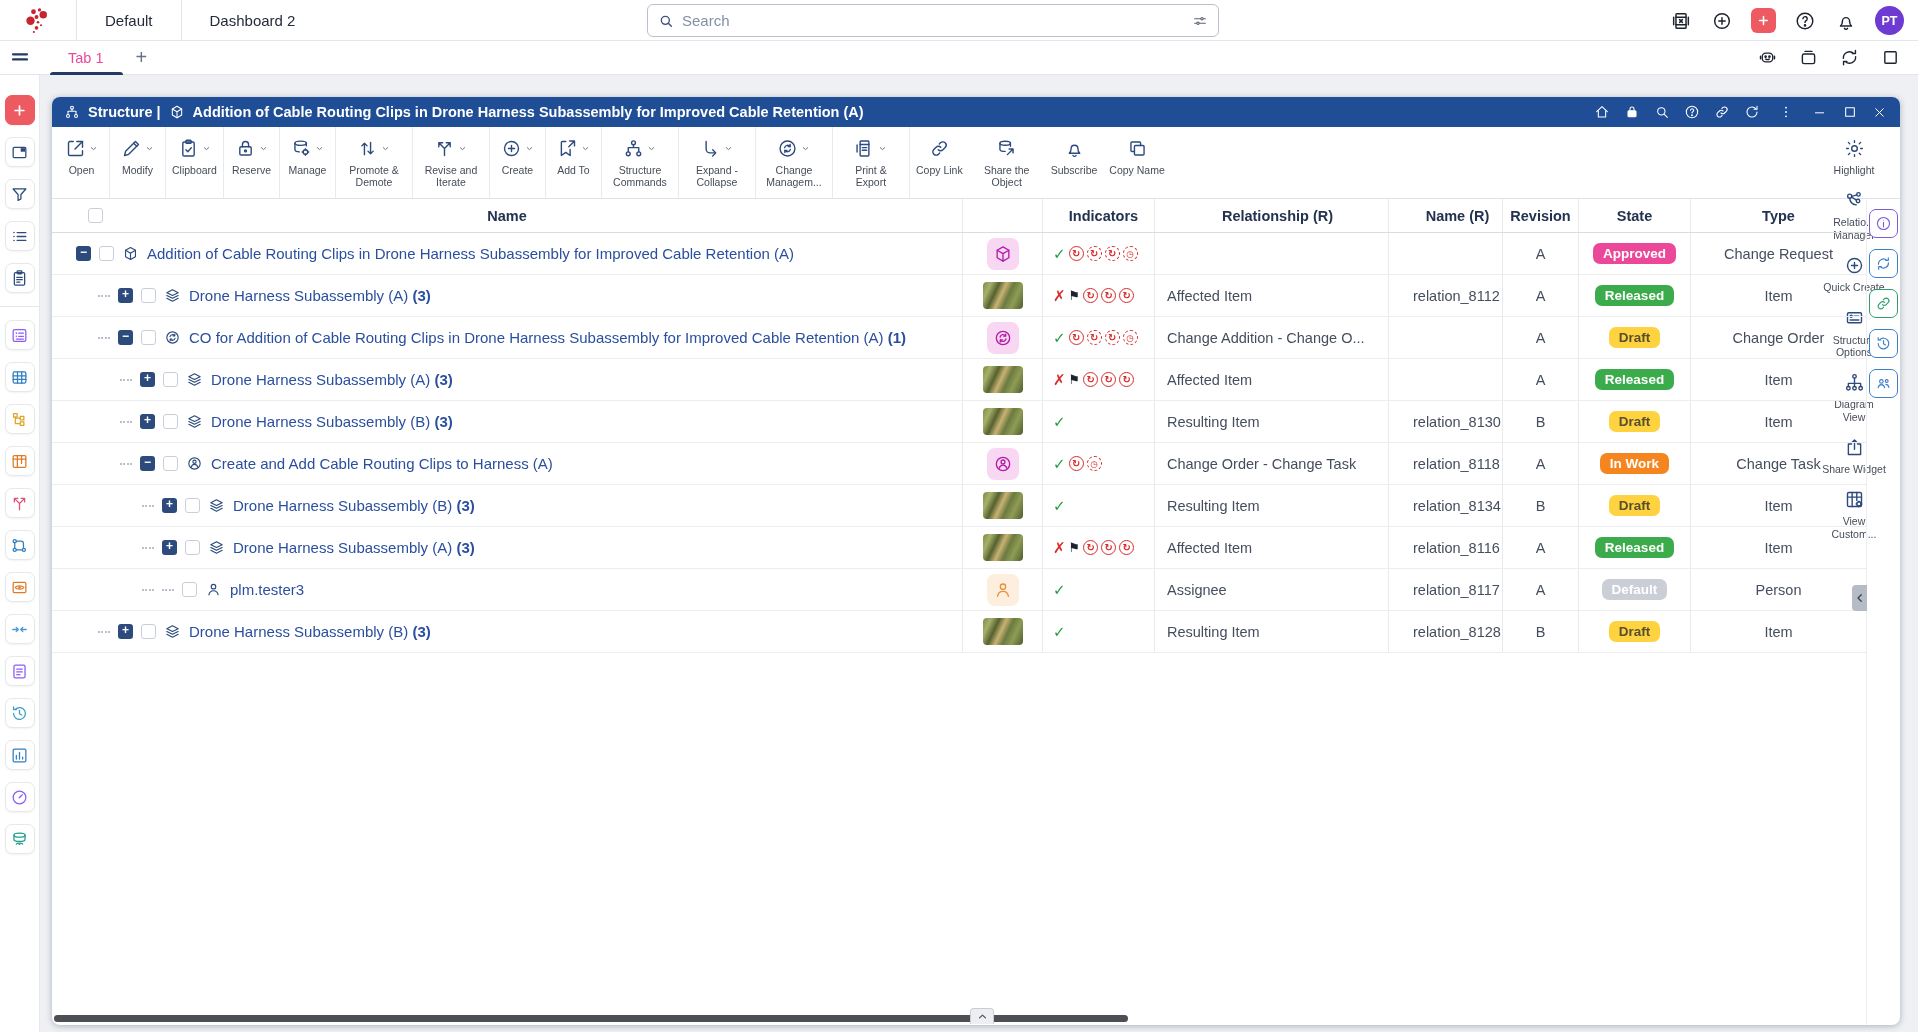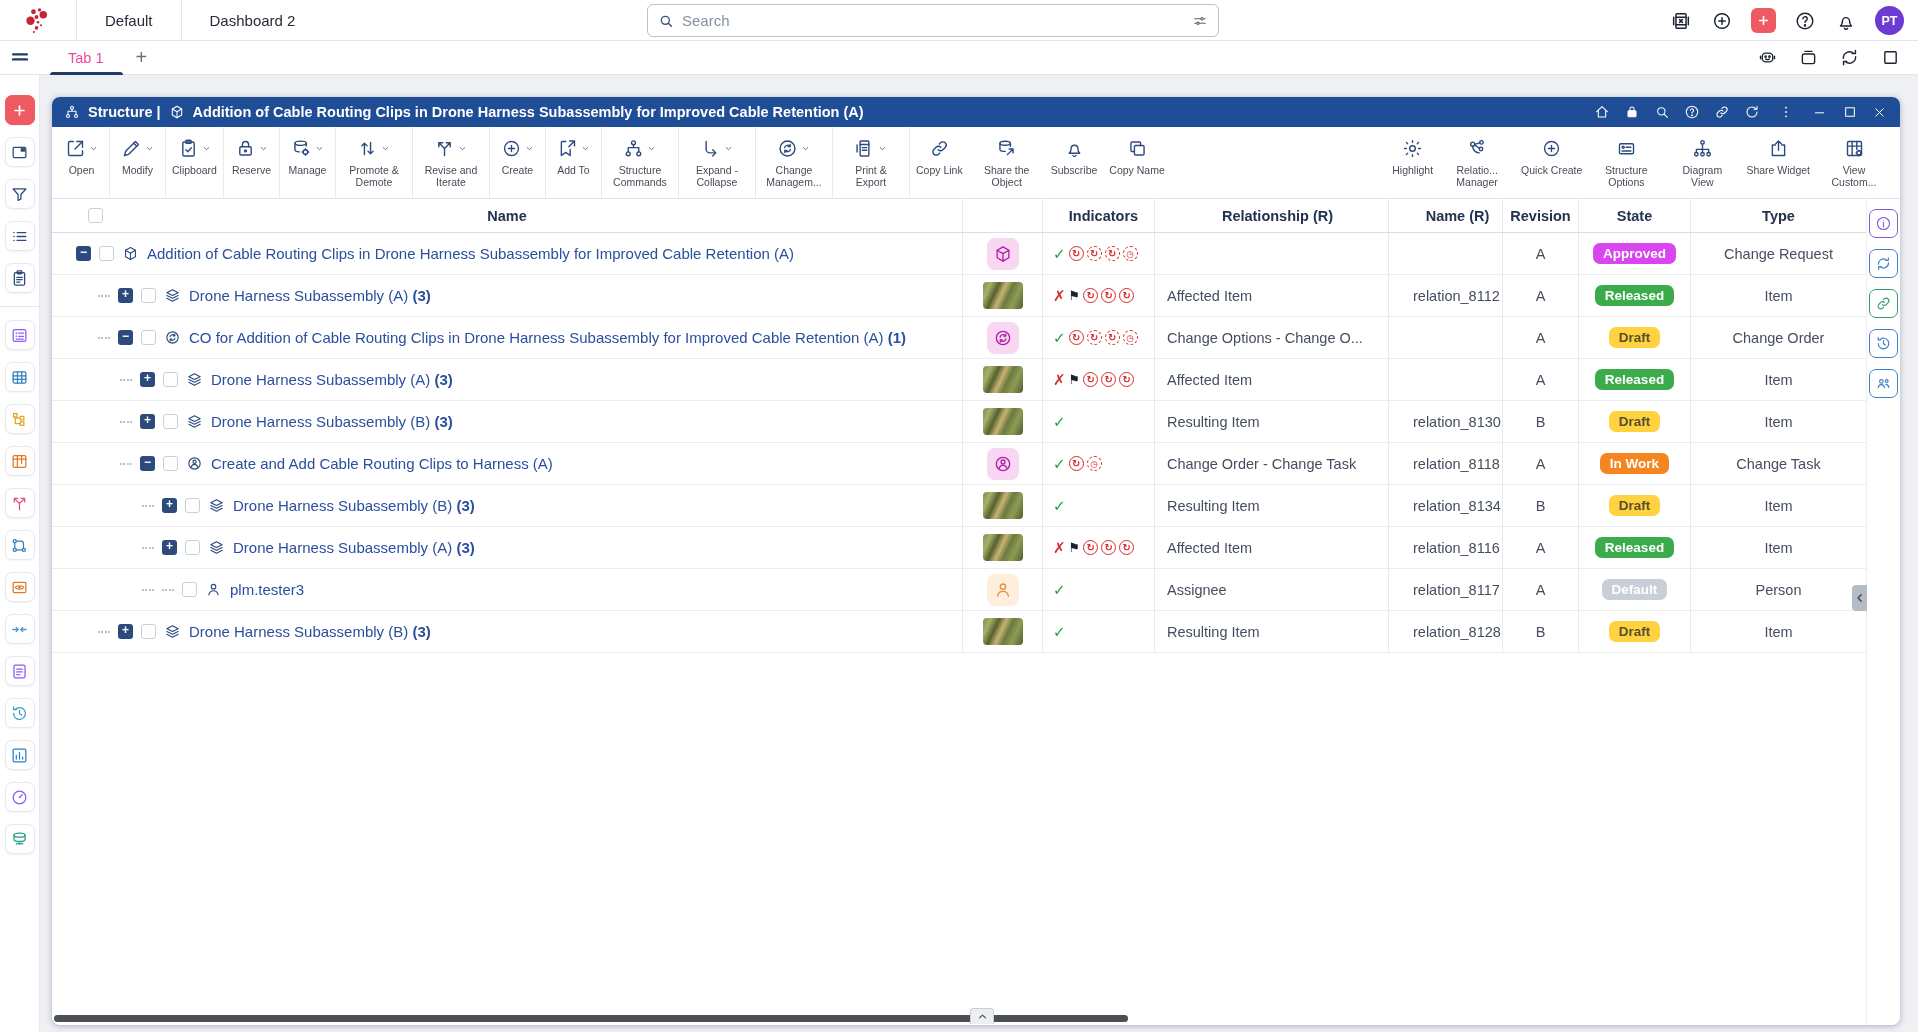--- a/index.html
+++ b/index.html
@@ -65,21 +65,21 @@
   
   .toolbar { height:72px; border-bottom:1px solid #dfe2e6; display:flex; align-items:stretch;
     padding:0 2px; flex:none; }
   .tbtn { display:flex; flex-direction:column; align-items:center; padding:9px 6px 3px;
     min-width:56px; color:#2c4a7c; }
   .tbtn.g1 { border-right:1px solid #e8eaed; }
   .tbtn .irow { display:flex; align-items:center; gap:3px; height:24px; }
   .tbtn .chev { color:#5e6878; }
   .tbtn .tlabel { margin-top:4px; font-size:10.5px; color:#454d59; text-align:center;
     line-height:1.18; max-width:64px; }
-  .tb-right { margin-left:auto; display:flex; align-items:stretch; padding-right:6px; }
+  .tb-right { margin-left:auto; display:flex; align-items:stretch; padding-right:6px;flex-direction:column; }
   .tb-right .tbtn { min-width:52px; }
 
   
   .gridwrap { flex:1; display:flex; position:relative; min-height:0; }
   .grid { width:1814px; }
   .grow { display:flex; height:42px; align-items:center; border-bottom:1px solid #ebedf0;
     font-size:14.5px; color:#454e5e; }
   .ghead { display:flex; height:34px; align-items:center; border-bottom:1px solid #d9dce1;
     font-size:14.5px; font-weight:700; color:#22324f; }
   .c { height:100%; display:flex; align-items:center; justify-content:center; border-left:1px solid #e8eaed; }
@@ -115,21 +115,21 @@
   .ind.check { color:#1e9e40; font-weight:700; font-size:15px; }
   .ind.x { color:#d92b2b; font-weight:700; font-size:15px; }
   .ind.flag { color:#1d2430; font-size:13px; }
   .circ { width:15px; height:15px; border:1.5px solid #d92b2b; border-radius:50%; color:#d92b2b;
     display:inline-flex; align-items:center; justify-content:center; font-size:10px; font-weight:700;
     margin-right:3px; flex:none; }
   .circ.dashed { border-style:dashed; }
   .circ.clock { font-size:9px; }
 
   .pill { padding:3px 10px; border-radius:7px; font-size:13.5px; font-weight:600; color:#fff; white-space:nowrap; }
-  .pill.approved { background:#d946ef; }
+  .pill.approved { background:#ec4899; }
   .pill.released { background:#3cab4c; }
   .pill.draft { background:#ffd23f; color:#57502e; }
   .pill.inwork { background:#f5861f; }
   .pill.defaultstate { background:#c9ced7; }
 
   
   .windowrail { width:34px; border-left:1px solid #eceef1; display:flex; flex-direction:column;
     align-items:center; padding-top:10px; gap:11px; }
   .wr-btn { width:29px; height:29px; border-radius:7px; border:1.5px solid; background:#fff;
     display:flex; align-items:center; justify-content:center; }
@@ -877,21 +877,21 @@
                     </svg>
                   </div>
                 </div>
                 <div class="c c-ind">
                   <span class="ind check">✓</span>
                   <span class="circ">↻</span>
                   <span class="circ dashed">↻</span>
                   <span class="circ dashed">↻</span>
                   <span class="circ dashed clock">◷</span>
                 </div>
-                <div class="c c-rel">Change Options - Change O...</div>
+                <div class="c c-rel">Change Addition - Change O...</div>
                 <div class="c c-nr"></div>
                 <div class="c c-rev">A</div>
                 <div class="c c-state">
                   <span class="pill draft">Draft</span>
                 </div>
                 <div class="c c-type">Change Order</div>
               </div>
               <div class="grow">
                 <div class="c c-name first ncell">
                   <span style="width: 44px; flex: 0 0 auto;"></span>

